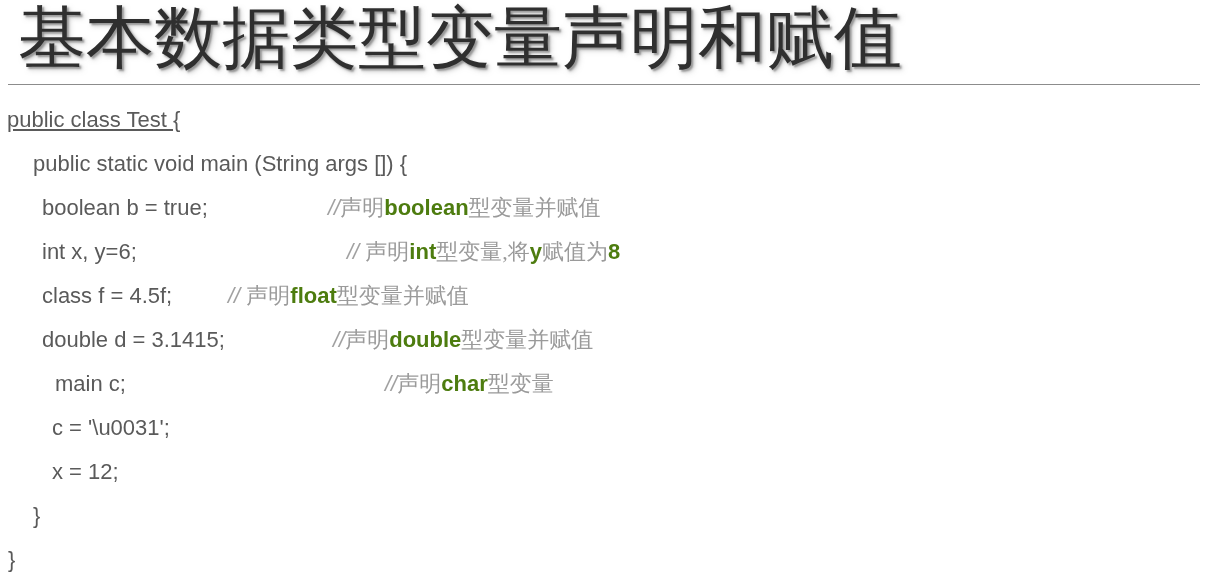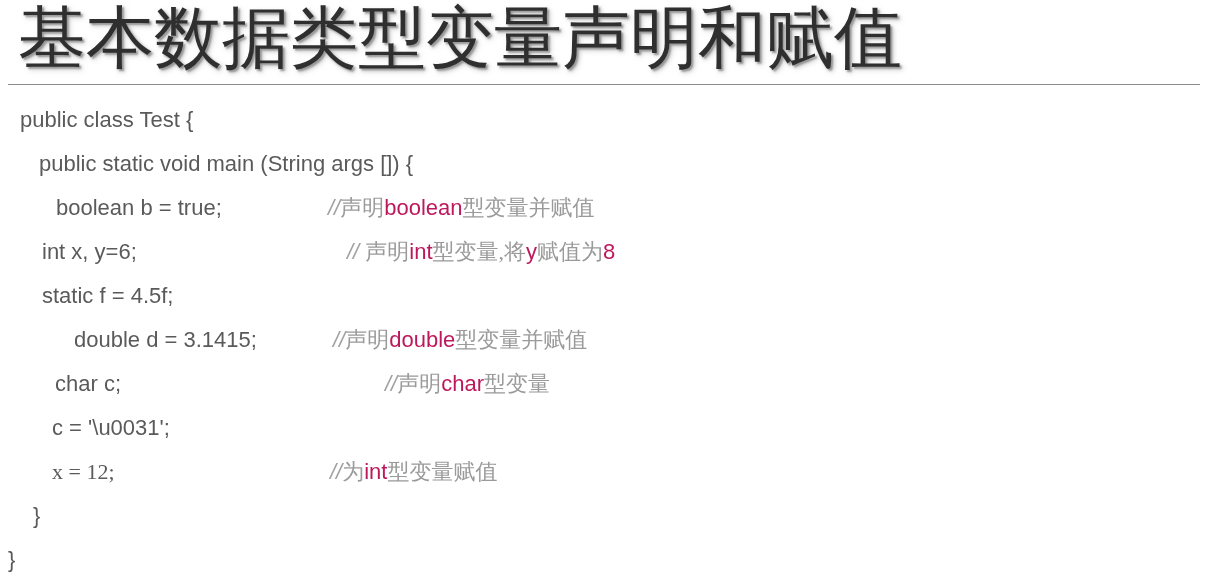--- a/index.html
+++ b/index.html
@@ -87,71 +87,72 @@
     top: 0;
     font-size: 22px;
     color: #9a9a9a;
     white-space: pre;
     font-family: "Liberation Serif", "DejaVu Serif", serif;
   }
 
   
   .comment .lat {
     font-family: "Liberation Sans", sans-serif;
-    color: #be185d;
+    color: #4d7c0f;
+    font-weight: bold;
   }
   .comment .sl {
     font-family: "Liberation Sans", sans-serif;
     color: #a0a0a0;
     font-style: italic;
   }
 </style>
 </head>
 <body>
 
 <div id="slide">
 
   <div id="title-block">
     <div id="slide-title">基本数据类型变量声明和赋值</div>
   </div>
 
   <div id="title-rule"></div>
 
   <div id="code-block">
       <div class="code-line">
-        <span class="code-text" style="left: 20px;">public class Test {</span>
+        <span class="code-text" style="left: 7px; text-decoration: underline;">public class Test {</span>
       </div>
       <div class="code-line">
-        <span class="code-text" style="left: 39px;">public static void main (String args []) {</span>
+        <span class="code-text" style="left: 33px;">public static void main (String args []) {</span>
       </div>
       <div class="code-line">
-        <span class="code-text" style="left: 56px;">boolean b = true;</span>
+        <span class="code-text" style="left: 42px;">boolean b = true;</span>
         <span class="comment" style="left: 328px;"><span class="sl">//</span><span>声明</span><span class="lat">boolean</span><span>型变量并赋值</span></span>
       </div>
       <div class="code-line">
         <span class="code-text" style="left: 42px;">int x, y=6;</span>
         <span class="comment" style="left: 347px;"><span class="sl">// </span><span>声明</span><span class="lat">int</span><span>型变量,将</span><span class="lat">y</span><span>赋值为</span><span class="lat">8</span></span>
       </div>
       <div class="code-line">
-        <span class="code-text" style="left: 42px;">static f = 4.5f;</span>
+        <span class="code-text" style="left: 42px;">class f = 4.5f;</span>
+        <span class="comment" style="left: 228px;"><span class="sl">// </span><span>声明</span><span class="lat">float</span><span>型变量并赋值</span></span>
       </div>
       <div class="code-line">
-        <span class="code-text" style="left: 42px; margin-left: 32px;">double d = 3.1415;</span>
+        <span class="code-text" style="left: 42px;">double d = 3.1415;</span>
         <span class="comment" style="left: 333px;"><span class="sl">//</span><span>声明</span><span class="lat">double</span><span>型变量并赋值</span></span>
       </div>
       <div class="code-line">
-        <span class="code-text" style="left: 55px;">char c;</span>
+        <span class="code-text" style="left: 55px;">main c;</span>
         <span class="comment" style="left: 385px;"><span class="sl">//</span><span>声明</span><span class="lat">char</span><span>型变量</span></span>
       </div>
       <div class="code-line">
         <span class="code-text" style="left: 52px;">c = '\u0031';</span>
       </div>
       <div class="code-line">
-        <span class="code-text" style="left: 52px; font-family: Liberation Serif, serif;">x = 12;</span>
-        <span class="comment" style="left: 330px;"><span class="sl">//</span><span>为</span><span class="lat">int</span><span>型变量赋值</span></span>
+        <span class="code-text" style="left: 52px;">x = 12;</span>
       </div>
       <div class="code-line">
         <span class="code-text" style="left: 33px;">}</span>
       </div>
       <div class="code-line">
         <span class="code-text" style="left: 8px;">}</span>
       </div>
     </div>
 
 </div>

